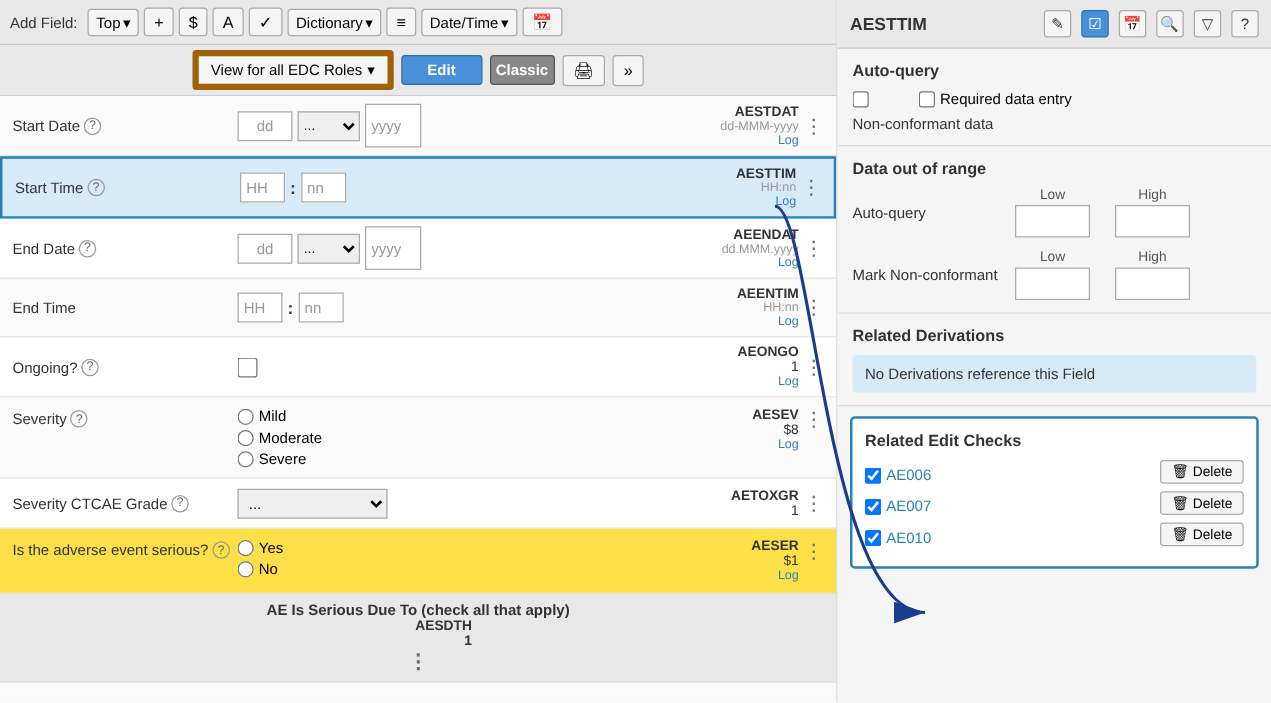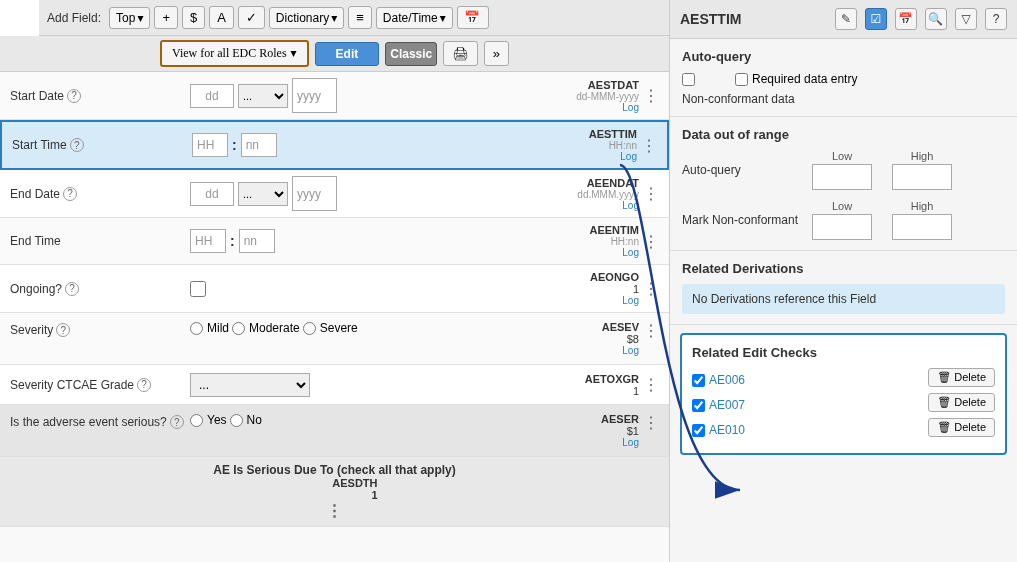--- a/index.html
+++ b/index.html
@@ -2,28 +2,28 @@
 <html><head>
   <meta charset="utf-8">
   <style>
     * { box-sizing: border-box; margin: 0; padding: 0; }
     body { font-family: Arial, sans-serif; font-size: 12px; background: #f0f0f0; width: 1017px; height: 562px; overflow: hidden; display: flex; }
 
     
     .left-panel { width: 670px; height: 562px; background: #fff; display: flex; flex-direction: column; border-right: 1px solid #ccc; }
 
     
-    .toolbar { background: #e8e8e8; padding: 6px 8px; display: flex; align-items: center; gap: 4px; border-bottom: 1px solid #ccc; flex-shrink: 0; margin-left: 39px; }
+    .toolbar { background: #e8e8e8; padding: 6px 8px; display: flex; align-items: center; gap: 4px; border-bottom: 1px solid #ccc; flex-shrink: 0; }
     .toolbar-label { font-size: 12px; color: #333; margin-right: 4px; }
     .btn-dropdown { display: flex; align-items: center; gap: 2px; padding: 3px 6px; font-size: 12px; border: 1px solid #aaa; background: #f5f5f5; cursor: pointer; border-radius: 3px; }
     .btn-icon { padding: 3px 7px; font-size: 13px; border: 1px solid #aaa; background: #f5f5f5; cursor: pointer; border-radius: 3px; }
 
     
     .toolbar2 { background: #e8e8e8; padding: 4px 8px; display: flex; align-items: center; justify-content: center; gap: 6px; border-bottom: 1px solid #ccc; flex-shrink: 0; }
-    .btn-roles { padding: 4px 10px; font-size: 12px; border: 2px solid #a16207; background: #f5f5f5; cursor: pointer; border-radius: 3px; display: flex; align-items: center; gap: 4px; font-family: Liberation Serif, serif; }
+    .btn-roles { padding: 4px 10px; font-size: 12px; border: 5px solid #a16207; background: #f5f5f5; cursor: pointer; border-radius: 3px; display: flex; align-items: center; gap: 4px; }
     .btn-edit { padding: 4px 20px; font-size: 12px; border: 1px solid #2c6fad; background: #4a90d9; color: white; cursor: pointer; border-radius: 3px; font-weight: bold; }
     .btn-classic { padding: 4px 4px; font-size: 12px; border: 1px solid #555; background: #888; color: white; cursor: pointer; border-radius: 3px; font-weight: bold; }
     .btn-print { padding: 4px 8px; font-size: 13px; border: 1px solid #aaa; background: #f5f5f5; cursor: pointer; border-radius: 3px; }
     .btn-next { padding: 4px 8px; font-size: 13px; border: 1px solid #aaa; background: #f5f5f5; cursor: pointer; border-radius: 3px; }
 
     
     .form-area { flex: 1; overflow-y: auto; background: #f9f9f9; }
 
     .form-row { display: flex; align-items: center; padding: 6px 10px; border-bottom: 1px solid #e0e0e0; min-height: 40px; position: relative; }
     .form-row.highlighted { background: #d6eaf8; border: 2px solid #2980b9; }
@@ -34,21 +34,21 @@
     .help-icon { display: inline-flex; align-items: center; justify-content: center; width: 14px; height: 14px; border: 1px solid #999; border-radius: 50%; font-size: 10px; color: #666; cursor: pointer; flex-shrink: 0; }
 
     .field-input { flex: 1; display: flex; align-items: center; gap: 4px; }
     .input-sm { width: 44px; height: 24px; border: 1px solid #aaa; padding: 2px 4px; font-size: 12px; text-align: center; color: #999; }
     .input-mm { width: 50px; height: 24px; border: 1px solid #aaa; font-size: 11px; }
     .input-yyyy { width: 45px; height: 35px; border: 1px solid #aaa; padding: 2px 4px; font-size: 12px; color: #999; }
     .input-HH { width: 36px; height: 24px; border: 1px solid #aaa; padding: 2px 4px; font-size: 12px; color: #999; }
     .input-nn { width: 36px; height: 24px; border: 1px solid #aaa; padding: 2px 4px; font-size: 12px; color: #999; }
     .colon { font-size: 14px; font-weight: bold; color: #333; }
     .checkbox-input { width: 16px; height: 16px; cursor: pointer; }
-    .radio-group { display: flex; flex-direction: row; gap: 3px; }
+    .radio-group { display: flex; flex-direction: column; gap: 3px; }
     .radio-option { display: flex; align-items: center; gap: 4px; font-size: 12px; }
     .select-input { height: 24px; font-size: 12px; border: 1px solid #aaa; padding: 1px 4px; width: 120px; }
 
     .field-meta { width: 90px; text-align: right; font-size: 11px; color: #555; flex-shrink: 0; margin-right: 4px; }
     .field-meta .meta-code { color: #333; font-weight: bold; }
     .field-meta .meta-format { color: #999; font-size: 10px; }
     .field-meta .meta-log { color: #2980b9; font-size: 10px; cursor: pointer; }
     .field-meta .meta-num { color: #333; }
 
     .row-menu { width: 16px; flex-shrink: 0; display: flex; align-items: center; justify-content: center; cursor: pointer; color: #666; font-size: 16px; }
@@ -258,21 +258,21 @@
           <option>...</option>
         </select>
       </div>
       <div class="field-meta">
         <div class="meta-code">AETOXGR</div>
         <div class="meta-num">1</div>
       </div>
       <div class="row-menu">⋮</div>
     </div>
 
-    <div class="form-row" style="background:#e5e5e5; align-items: flex-start; padding-top:8px; padding-bottom:8px;">
+    <div class="form-row" style="background:#fde047; align-items: flex-start; padding-top:8px; padding-bottom:8px;">
       <div class="field-label" style="padding-top:2px;">
         <span>Is the adverse event serious?</span>
         <span class="help-icon">?</span>
       </div>
       <div class="field-input">
         <div class="radio-group">
           <label class="radio-option">
             <input type="radio" name="adverse" style=""> 
               <span>Yes</span>
           </label>

